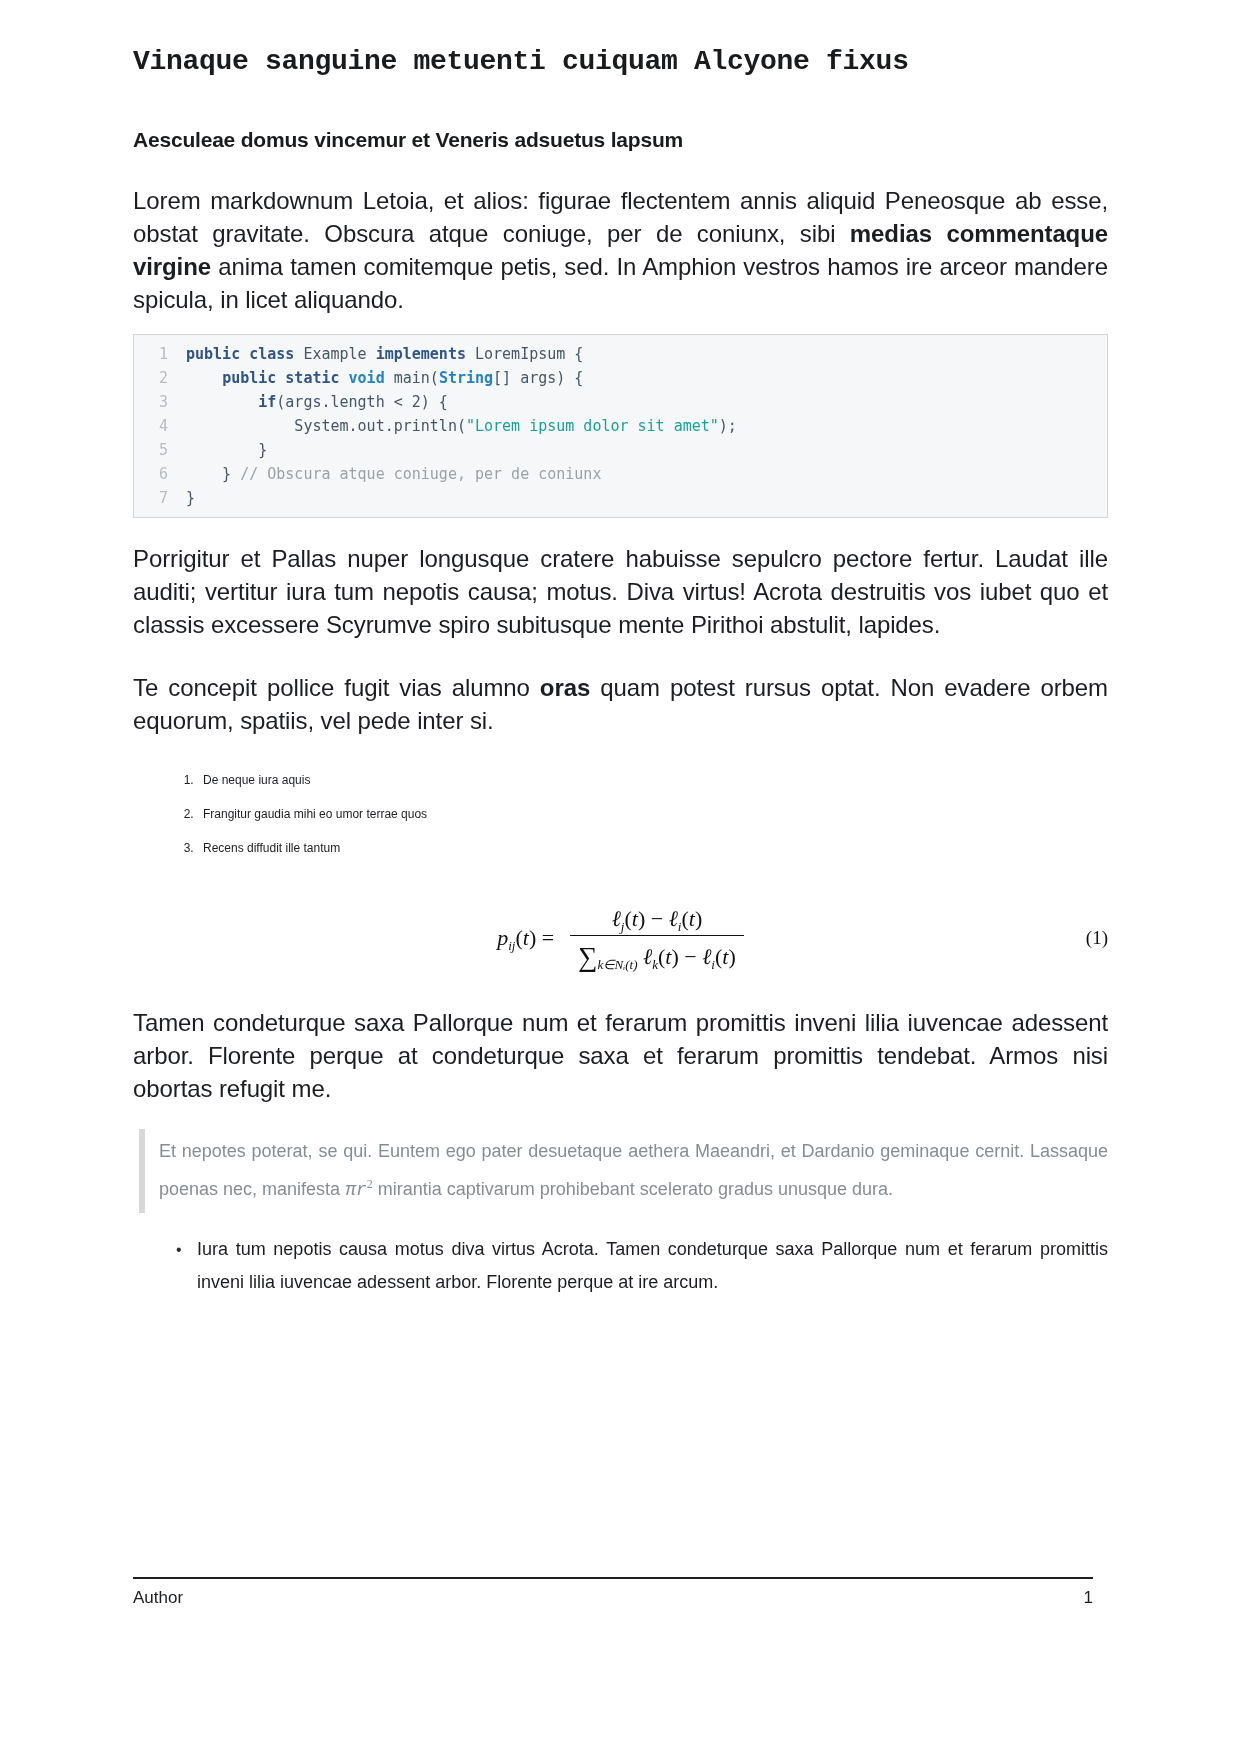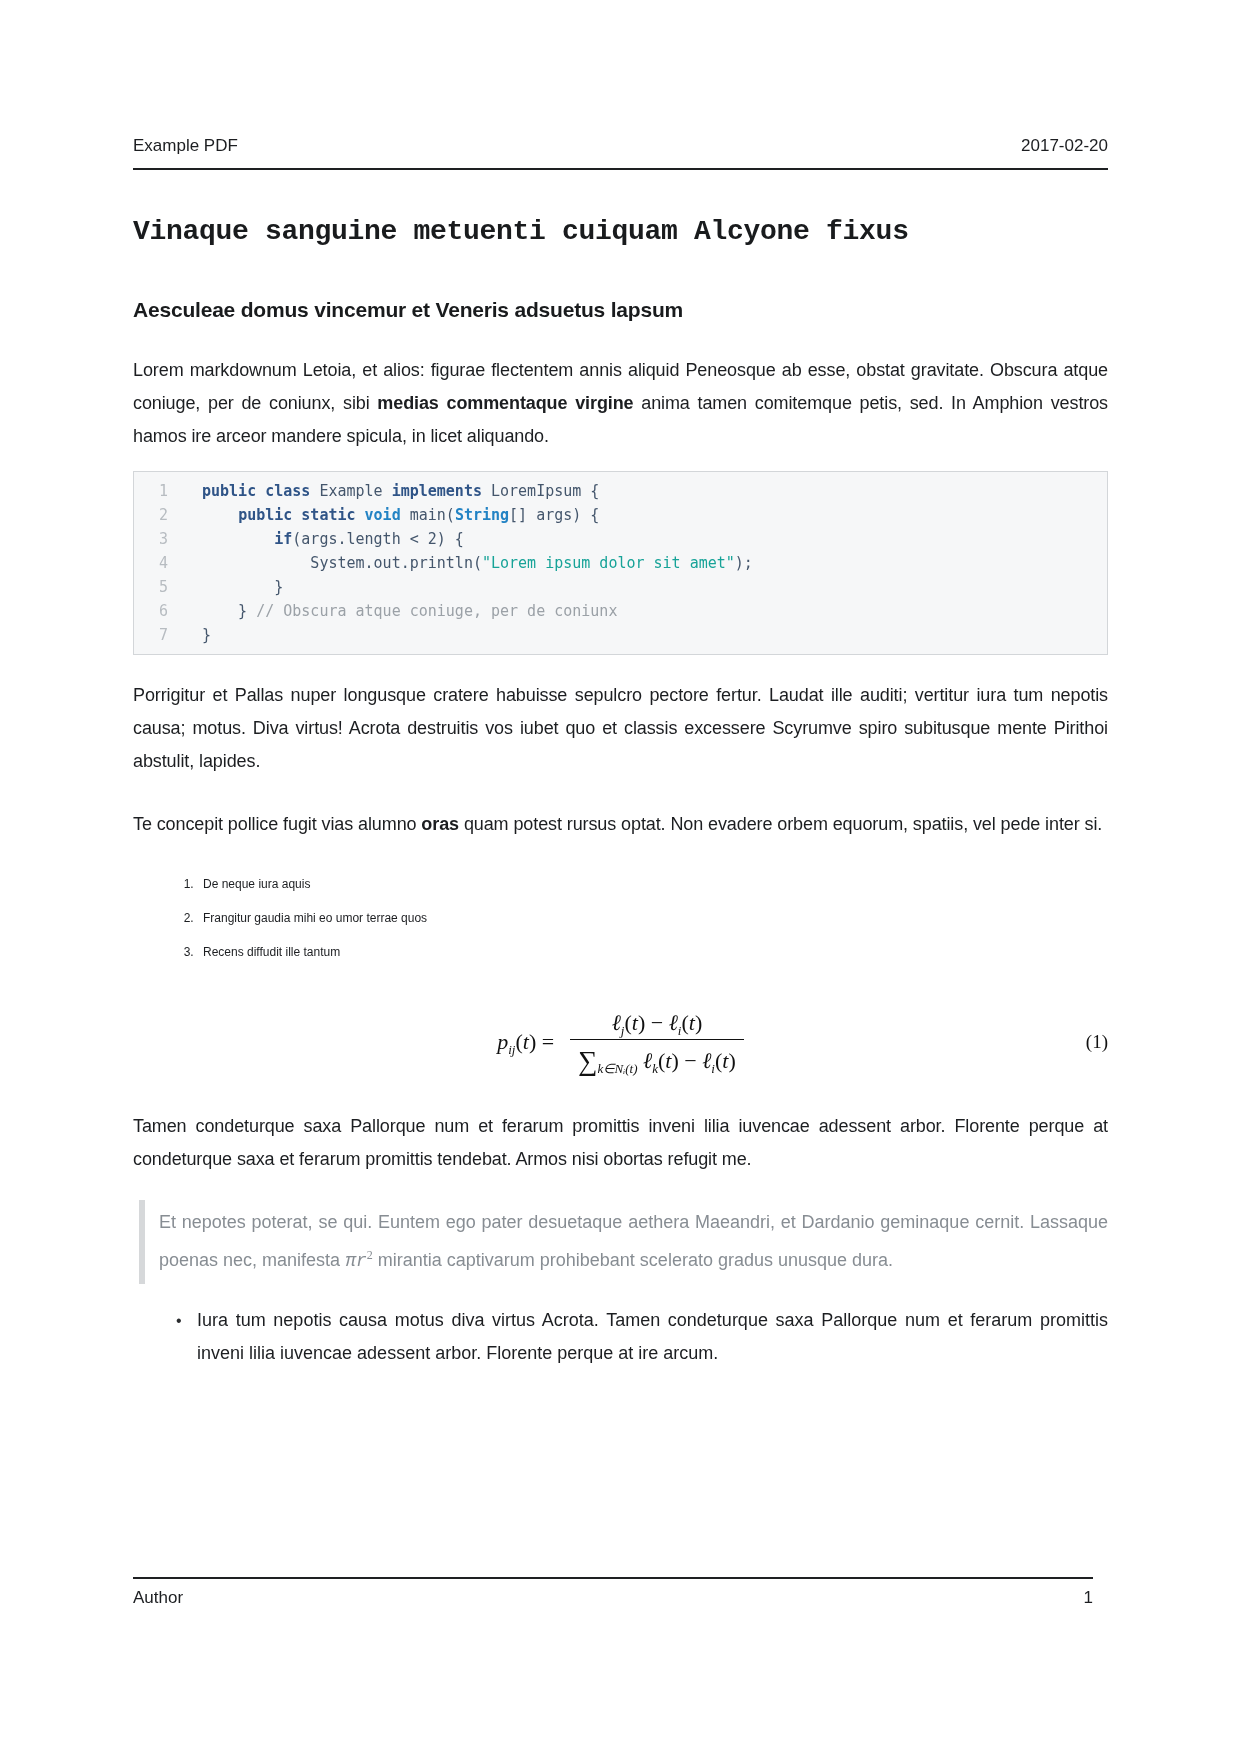--- a/index.html
+++ b/index.html
@@ -22,32 +22,32 @@
   }
   h1.doc-title{
     margin:44px 0 0 0; font-size:28px; line-height:36px; font-weight:bold;
     letter-spacing:-0.3px; color:#191b1d;font-family:Liberation Mono, monospace;
   }
   h2.sec{
     margin:46px 0 0 0; font-size:21px; line-height:28px; font-weight:bold;
     letter-spacing:-0.2px; color:#191b1d;
   }
   p.body{
-    margin:30px 0 0 0; font-size:18px; line-height:33px; text-align:justify;
+    margin:30px 0 0 0; font-size:24px; line-height:33px; text-align:justify;
     letter-spacing:-0.1px;
   }
   
   .code-block{
     margin-top:18px; background:var(--codebg); border:1px solid var(--codeborder);
     padding:7px 0; font-family:"DejaVu Sans Mono", monospace; font-size:15px;
     line-height:24px;
   }
   .code-line{display:flex; white-space:pre;}
   .lineno{width:22px; text-align:right; color:var(--lineno); flex:none; margin-left:12px;}
-  .code-text{margin-left:34px;}
+  .code-text{margin-left:18px;}
   .tok-kw{color:var(--kw); font-weight:bold;}
   .tok-ty{color:var(--ty); font-weight:bold;}
   .tok-pl{color:var(--pl);}
   .tok-st{color:var(--st);}
   .tok-co{color:var(--co);}
   
   ol.num{
     margin:26px 0 0 0; padding-left:64px; font-size:12px; line-height:34px;
   }
   ol.num li{padding-left:6px;}
@@ -87,24 +87,20 @@
     border-top:2px solid #1e2022; padding-top:9px;
     display:flex; justify-content:space-between; font-size:17px;
   }
 </style>
 </head>
 <body>
 
 <div class="page">
   <div class="content">
 
-    <div class="page-header">
-      <span>Example PDF</span>
-      <span>2017-02-20</span>
-    </div>
 
     <h1 class="doc-title">Vinaque sanguine metuenti cuiquam Alcyone fixus</h1>
 
     <h2 class="sec">Aesculeae domus vincemur et Veneris adsuetus lapsum</h2>
 
     <p class="body"><span>Lorem markdownum Letoia, et alios: figurae flectentem annis aliquid Peneosque ab esse, obstat gravitate. Obscura atque coniuge, per de coniunx, sibi </span><strong>medias commentaque virgine</strong><span> anima tamen comitemque petis, sed. In Amphion vestros hamos ire arceor mandere spicula, in licet aliquando.</span></p>
 
     <div class="code-block">
         <div class="code-line"><span class="lineno">1</span><span class="code-text"><span class="tok-kw">public</span><span class="tok-pl"> </span><span class="tok-kw">class</span><span class="tok-pl"> Example </span><span class="tok-kw">implements</span><span class="tok-pl"> LoremIpsum {</span></span></div>
         <div class="code-line"><span class="lineno">2</span><span class="code-text"><span class="tok-pl">    </span><span class="tok-kw">public</span><span class="tok-pl"> </span><span class="tok-kw">static</span><span class="tok-pl"> </span><span class="tok-ty">void</span><span class="tok-pl"> main(</span><span class="tok-ty">String</span><span class="tok-pl">[] args) {</span></span></div>

